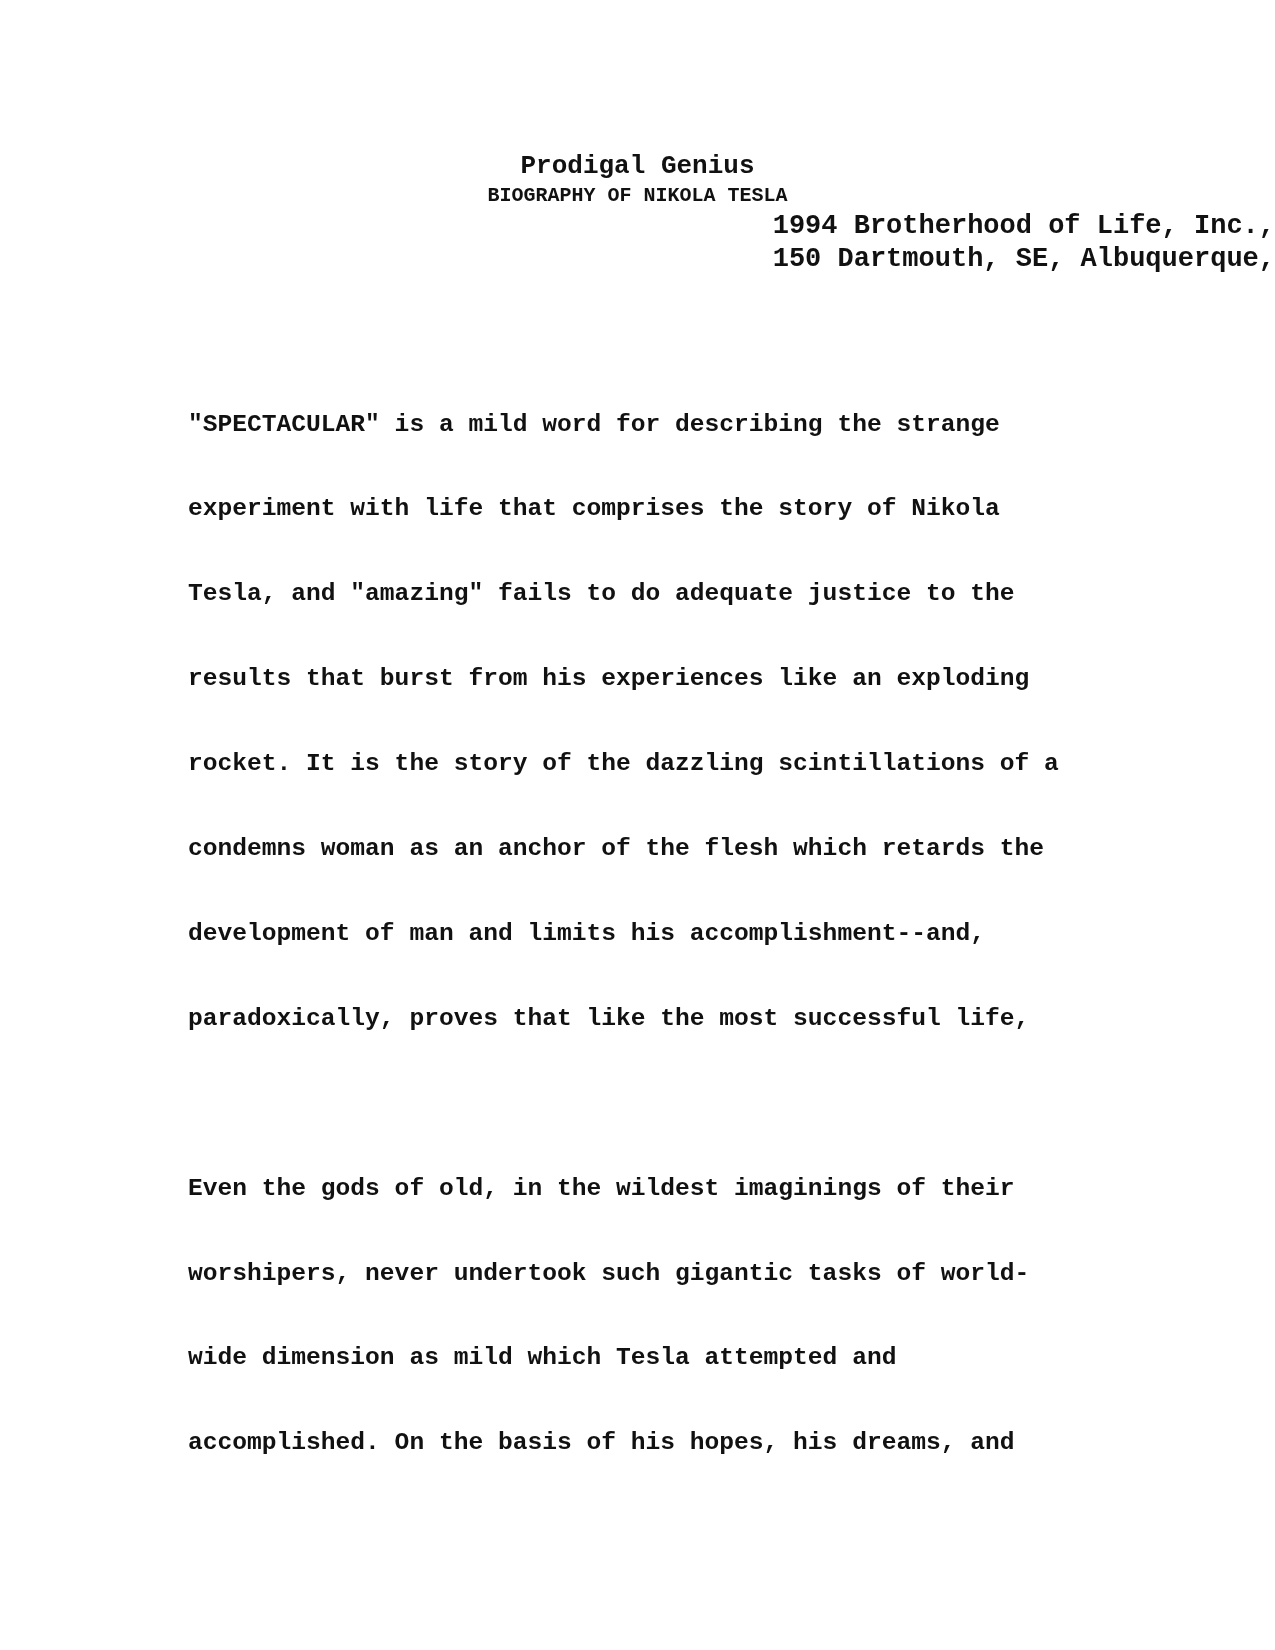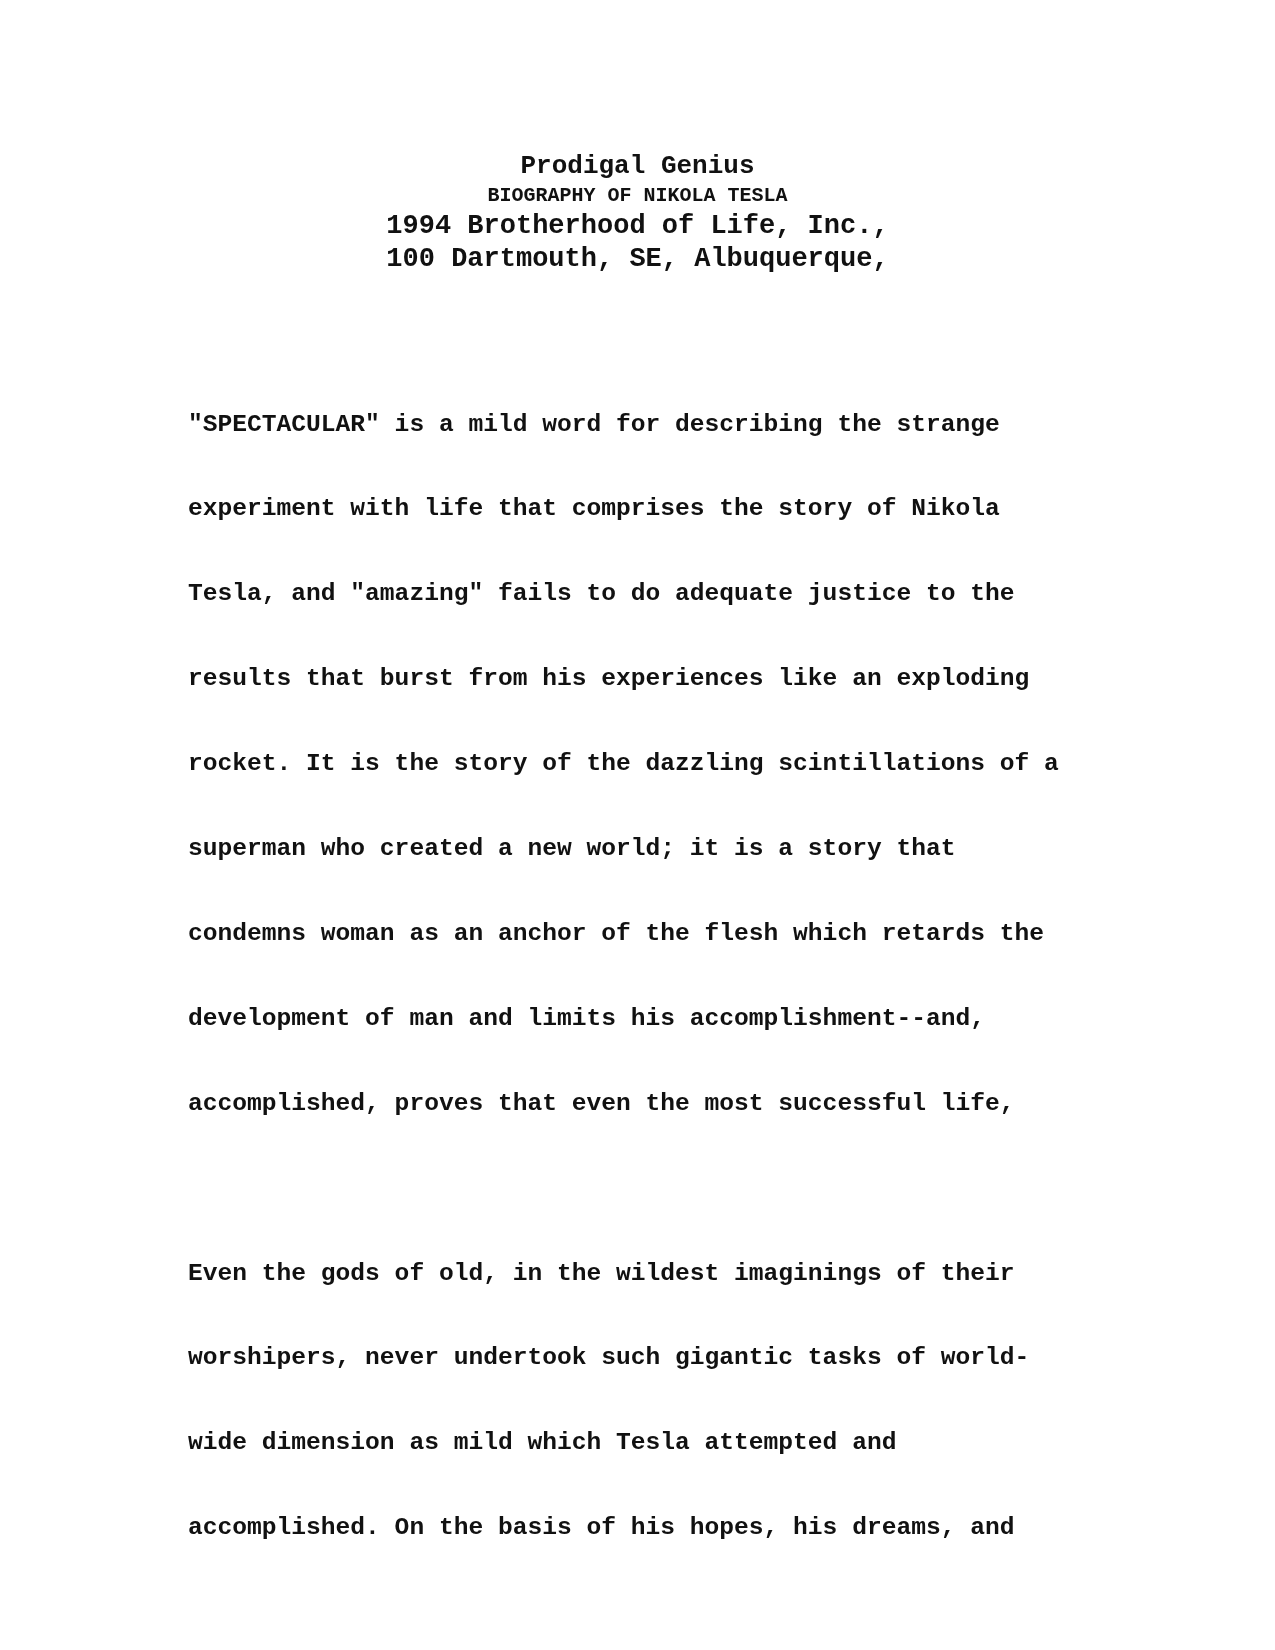--- a/index.html
+++ b/index.html
@@ -2,49 +2,48 @@
 <html><head>
 <meta charset="utf-8">
 <style>
   html, body { margin:0; padding:0; background:#ffffff; }
   body { width:1275px; height:1650px; position:relative; overflow:hidden; }
   .page { position:absolute; left:0; top:0; width:1275px; height:1650px; background:#ffffff; }
   .header { position:absolute; left:0; top:150px; width:1275px; text-align:center;
     font-family:"Liberation Mono", "DejaVu Sans Mono", monospace; font-weight:bold; color:#111; }
   .title { font-size:26px; line-height:32px; margin:0; }
   .subtitle { font-size:20px; line-height:28px; margin:0; }
-  .pub { font-size:27px; line-height:33px; margin:0; }
+  .pub { font-size:27px; line-height:33px; margin:0;text-align:right; }
   .body { position:absolute; left:188px; top:354px; width:1000px;
     font-family:"Liberation Mono", "DejaVu Sans Mono", monospace; font-weight:bold;
     font-size:24.6px; line-height:28.3px; color:#111; }
   .para { margin:0 0 28.3px 0; white-space:pre; }
   .line { display:block; }
 </style>
 </head>
 <body>
 
 <div class="page">
   <div class="header">
     <p class="title">Prodigal Genius</p>
     <p class="subtitle">BIOGRAPHY OF NIKOLA TESLA</p>
     <p class="pub">1994 Brotherhood of Life, Inc.,</p>
-    <p class="pub">100 Dartmouth, SE, Albuquerque,</p>
+    <p class="pub">150 Dartmouth, SE, Albuquerque,</p>
   </div>
 
   <div class="body">
     <div class="para">
       <span class="line">"SPECTACULAR" is a mild word for describing the strange</span>
       <span class="line">experiment with life that comprises the story of Nikola</span>
       <span class="line">Tesla, and "amazing" fails to do adequate justice to the</span>
       <span class="line">results that burst from his experiences like an exploding</span>
       <span class="line">rocket. It is the story of the dazzling scintillations of a</span>
-      <span class="line">superman who created a new world; it is a story that</span>
       <span class="line">condemns woman as an anchor of the flesh which retards the</span>
       <span class="line">development of man and limits his accomplishment--and,</span>
-      <span class="line">accomplished, proves that even the most successful life,</span>
+      <span class="line">paradoxically, proves that like the most successful life,</span>
     </div>
     <div class="para">
       <span class="line">Even the gods of old, in the wildest imaginings of their</span>
       <span class="line">worshipers, never undertook such gigantic tasks of world-</span>
       <span class="line">wide dimension as mild which Tesla attempted and</span>
       <span class="line">accomplished. On the basis of his hopes, his dreams, and</span>
       
       
       
       

